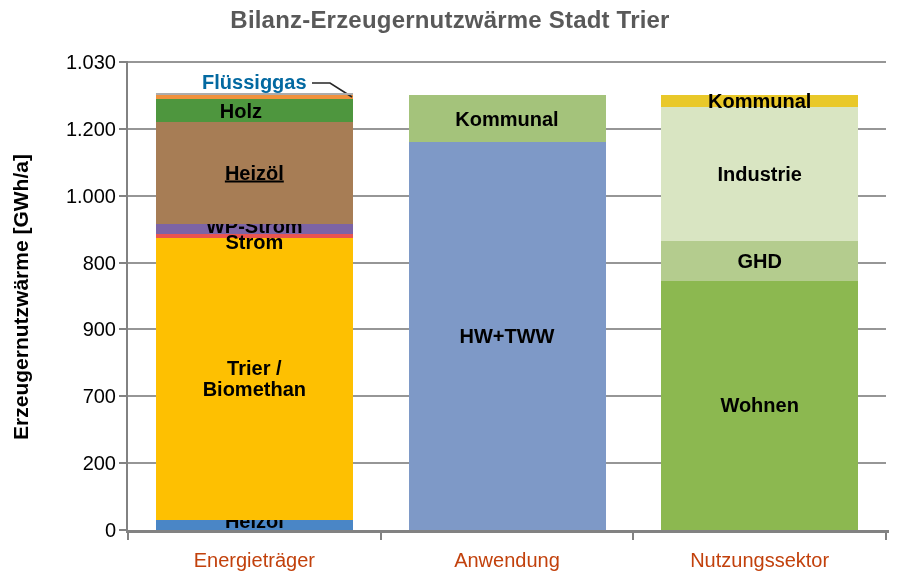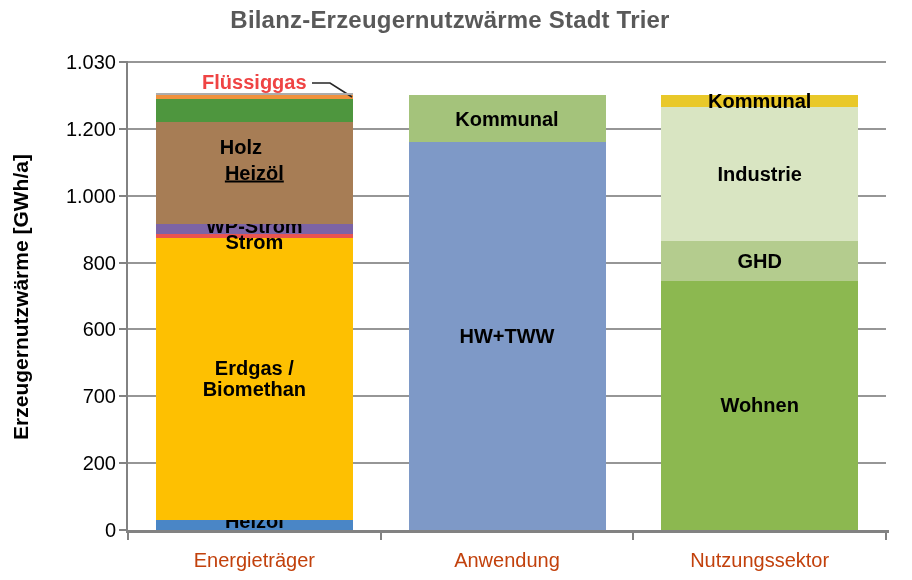--- a/index.html
+++ b/index.html
@@ -36,21 +36,21 @@
   .seg{position:absolute;}
   .seg-label{
     position:absolute;text-align:center;
     font-size:20px;font-weight:bold;color:#000000;
     line-height:21px;white-space:pre-line;
     transform:translateY(-50%);
     pointer-events:none;
   }
   .callout-label{
     position:absolute;transform:translate(-50%,-50%);
-    font-size:20px;font-weight:bold;color:#ef4444;white-space:nowrap;
+    font-size:20px;font-weight:bold;color:#0369a1;white-space:nowrap;
   }
   .leader{position:absolute;}
   .cap{position:absolute;}
 </style>
 </head>
 <body>
 
 <div id="stage">
   <div class="chart-title">Bilanz-Erzeugernutzwärme Stadt Trier</div>
   <div class="ytitle">Erzeugernutzwärme [GWh/a]</div>
@@ -62,49 +62,49 @@
       <div class="gridline" style="left: 128px; width: 758px; top: 194.714px; background: rgb(150, 150, 150);"></div>
       <div class="gridline" style="left: 128px; width: 758px; top: 127.857px; background: rgb(150, 150, 150);"></div>
       <div class="gridline" style="left: 128px; width: 758px; top: 61px; background: rgb(150, 150, 150);"></div>
       <div class="tick" style="left: 119px; width: 9px; top: 529px; height: 2px; background: rgb(130, 130, 130);"></div>
       <div class="ytick-label" style="left: 10px; width: 106px; top: 519px;">0</div>
       <div class="tick" style="left: 119px; width: 9px; top: 462.143px; height: 2px; background: rgb(130, 130, 130);"></div>
       <div class="ytick-label" style="left: 10px; width: 106px; top: 452.143px;">200</div>
       <div class="tick" style="left: 119px; width: 9px; top: 395.286px; height: 2px; background: rgb(130, 130, 130);"></div>
       <div class="ytick-label" style="left: 10px; width: 106px; top: 385.286px;">700</div>
       <div class="tick" style="left: 119px; width: 9px; top: 328.429px; height: 2px; background: rgb(130, 130, 130);"></div>
-      <div class="ytick-label" style="left: 10px; width: 106px; top: 318.429px;">600</div>
+      <div class="ytick-label" style="left: 10px; width: 106px; top: 318.429px;">900</div>
       <div class="tick" style="left: 119px; width: 9px; top: 261.571px; height: 2px; background: rgb(130, 130, 130);"></div>
       <div class="ytick-label" style="left: 10px; width: 106px; top: 251.571px;">800</div>
       <div class="tick" style="left: 119px; width: 9px; top: 194.714px; height: 2px; background: rgb(130, 130, 130);"></div>
       <div class="ytick-label" style="left: 10px; width: 106px; top: 184.714px;">1.000</div>
       <div class="tick" style="left: 119px; width: 9px; top: 127.857px; height: 2px; background: rgb(130, 130, 130);"></div>
       <div class="ytick-label" style="left: 10px; width: 106px; top: 117.857px;">1.200</div>
       <div class="tick" style="left: 119px; width: 9px; top: 61px; height: 2px; background: rgb(130, 130, 130);"></div>
       <div class="ytick-label" style="left: 10px; width: 106px; top: 51px;">1.030</div>
       <div class="axis" style="left: 126px; top: 62px; width: 2px; height: 471px; background: rgb(130, 130, 130);"></div>
       <div class="axis" style="left: 126px; top: 530px; width: 763px; height: 3px; background: rgb(130, 130, 130);"></div>
       <div class="tick" style="left: 127px; top: 533px; width: 2px; height: 7px; background: rgb(130, 130, 130);"></div>
       <div class="tick" style="left: 379.667px; top: 533px; width: 2px; height: 7px; background: rgb(130, 130, 130);"></div>
       <div class="tick" style="left: 632.333px; top: 533px; width: 2px; height: 7px; background: rgb(130, 130, 130);"></div>
       <div class="tick" style="left: 885px; top: 533px; width: 2px; height: 7px; background: rgb(130, 130, 130);"></div>
       <div class="seg">
         <div class="seg" style="left: 155.833px; width: 197px; top: 519.971px; height: 10.0286px; background: rgb(74, 134, 198);"></div>
         <div class="seg-label" style="left: 155.833px; width: 197px; top: 520.986px;">Heizöl</div>
         <div class="seg" style="left: 155.833px; width: 197px; top: 238.169px; height: 281.803px; background: rgb(254, 192, 1);"></div>
-        <div class="seg-label" style="left: 155.833px; width: 197px; top: 379.07px;">Erdgas /
+        <div class="seg-label" style="left: 155.833px; width: 197px; top: 379.07px;">Trier /
 Biomethan</div>
         <div class="seg" style="left: 155.833px; width: 197px; top: 234.157px; height: 4.01143px; background: rgb(233, 84, 80);"></div>
         <div class="seg-label" style="left: 155.833px; width: 197px; top: 242.163px;">Strom</div>
         <div class="seg" style="left: 155.833px; width: 197px; top: 224.129px; height: 10.0286px; background: rgb(124, 100, 165);"></div>
         <div class="seg-label" style="left: 155.833px; width: 197px; top: 226.143px;">WP-Strom</div>
         <div class="seg" style="left: 155.833px; width: 197px; top: 122.171px; height: 101.957px; background: rgb(167, 125, 85);"></div>
         <div class="seg-label" style="left: 155.833px; width: 197px; top: 173.15px; text-decoration: underline;">Heizöl</div>
         <div class="seg" style="left: 155.833px; width: 197px; top: 99.44px; height: 22.7314px; background: rgb(78, 150, 62);"></div>
-        <div class="seg-label" style="left: 155.833px; width: 170px; top: 110.806px; margin-top: 36px;">Holz</div>
+        <div class="seg-label" style="left: 155.833px; width: 170px; top: 110.806px;">Holz</div>
         <div class="seg" style="left: 155.833px; width: 197px; top: 95.4286px; height: 4.01143px; background: rgb(240, 145, 60);"></div>
         <div class="callout-label" style="left: 254.333px; top: 82px;">Flüssiggas</div>
         <div class="leader" style="left: 306.333px; top: 74px; width: 52px; height: 26px;"><svg width="52" height="26">
             <polyline points="6,9 24,9 46,23" fill="none" stroke="#262626" stroke-width="1.6"></polyline>
           </svg></div>
         <div class="cap" style="left: 155.833px; width: 197px; top: 93.4286px; height: 2px; background: rgb(172, 172, 172);"></div>
       </div>
       <div class="cat-label" style="left: 128px; width: 252.667px; top: 548px;">Energieträger</div>
       <div class="seg">
         <div class="seg" style="left: 408.5px; width: 197px; top: 142.229px; height: 387.771px; background: rgb(126, 153, 199);"></div>

